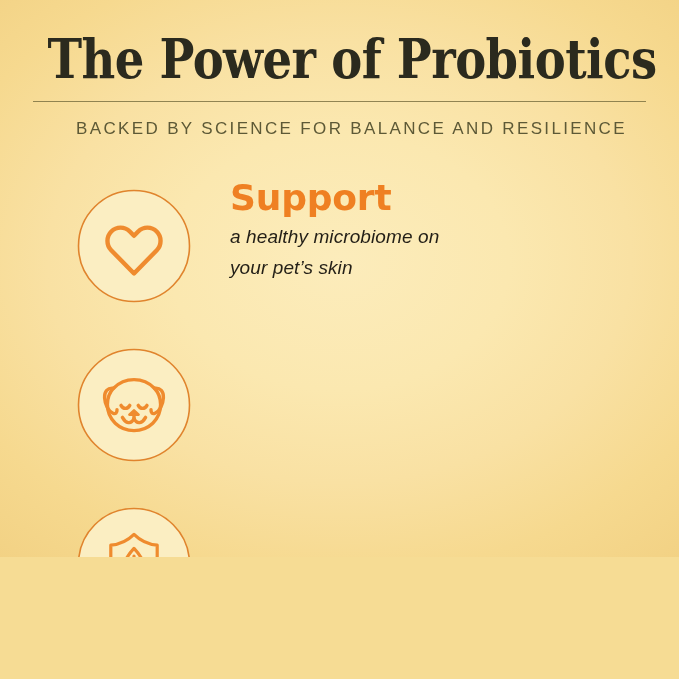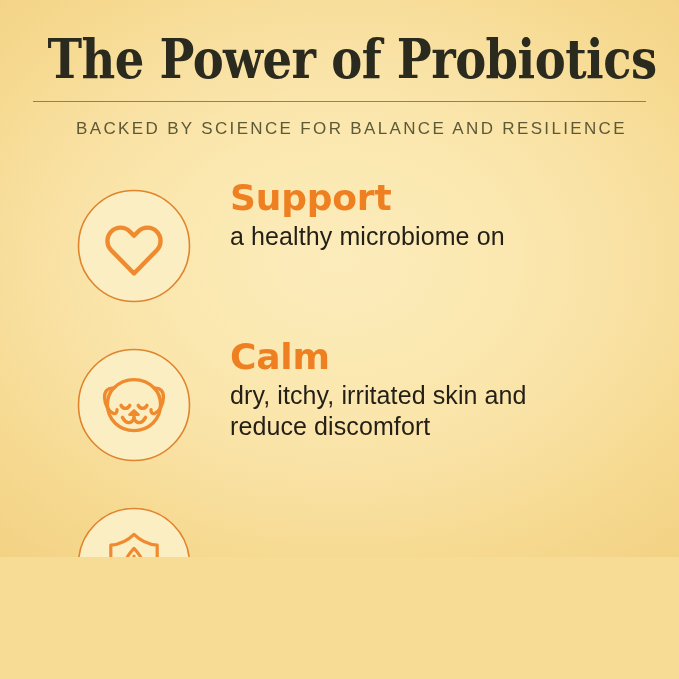--- a/index.html
+++ b/index.html
@@ -116,24 +116,25 @@
     font-size: 36px;
     line-height: 44px;
     letter-spacing: -0.2px;
     color: #ef8022;
   }
 
   .feature-desc {
     margin: 1px 0 0 0;
     font-family: "Liberation Sans", sans-serif;
     font-weight: 400;
-    font-size: 25px;
+    font-size: 19px;
     line-height: 31px;
     letter-spacing: 0.1px;
     color: #231f17;
+    font-style: italic;
   }
   .feature-desc .line {
     display: block;
     white-space: nowrap;
   }
 </style>
 </head>
 <body>
 
 <div id="infographic">
@@ -150,20 +151,21 @@
       <div class="icon-wrap">
         <svg class="icon-circle" viewBox="0 0 114 114" xmlns="http://www.w3.org/2000/svg">
           <circle cx="57" cy="57" r="55.5" fill="#fbeec2" stroke="#e0842d" stroke-width="1.6"></circle>
           <path d="M57 84.5 L34.2 61.2 C29.2 56.1 29.2 47.6 34.3 42.5 C39.4 37.3 47.7 37.3 52.8 42.5 L57 46.8 L61.2 42.5 C66.3 37.3 74.6 37.3 79.7 42.5 C84.8 47.6 84.8 56.1 79.8 61.2 Z" fill="none" stroke="#ef8b2e" stroke-width="4.4" stroke-linejoin="round" stroke-linecap="round"></path>
         </svg>
       </div>
       <div class="feature-text">
         <div class="feature-title">Support</div>
         <div class="feature-desc">
           <span class="line">a healthy microbiome on</span>
+          <span class="line">your pet’s skin</span>
         </div>
       </div>
     </div>
 
     <div class="feature-row">
       <div class="icon-wrap">
         <svg class="icon-circle" viewBox="0 0 114 114" xmlns="http://www.w3.org/2000/svg">
           <circle cx="57" cy="57" r="55.5" fill="#fbeec2" stroke="#e0842d" stroke-width="1.6"></circle>
           <g fill="none" stroke="#ef8b2e" stroke-width="3.4" stroke-linejoin="round" stroke-linecap="round">
 
@@ -176,27 +178,20 @@
             <path d="M44.0 57.4 C46.2 61.4 50.6 61.4 52.8 57.4"></path>
             <path d="M61.2 57.4 C63.4 61.4 67.8 61.4 70.0 57.4"></path>
 
             <path d="M45.4 69.4 C48.6 75.2 54.0 77.0 57.0 70.6"></path>
             <path d="M68.6 69.4 C65.4 75.2 60.0 77.0 57.0 70.6"></path>
             <path d="M57.0 70.6 L57.0 67.6"></path>
           </g>
 
           <path d="M57 62.4 L52.4 66.6 L61.6 66.6 Z" fill="#ef8b2e" stroke="#ef8b2e" stroke-width="2.6" stroke-linejoin="round"></path>
         </svg>
-      </div>
-      <div class="feature-text">
-        <div class="feature-title">Calm</div>
-        <div class="feature-desc">
-          <span class="line">dry, itchy, irritated skin and</span>
-          <span class="line">reduce discomfort</span>
-        </div>
       </div>
     </div>
 
     <div class="feature-row">
       <div class="icon-wrap">
         <svg class="icon-circle" viewBox="0 0 114 114" xmlns="http://www.w3.org/2000/svg">
           <circle cx="57" cy="57" r="55.5" fill="#fbeec2" stroke="#e0842d" stroke-width="1.6"></circle>
           <g fill="none" stroke="#ef8b2e" stroke-width="3.2" stroke-linejoin="round" stroke-linecap="round">
 
             <path d="M57 27.4 C50.6 33.8 43.0 37.4 33.8 38.2 L33.8 58.0 C33.8 72.2 43.4 83.4 57 89.0 C70.6 83.4 80.2 72.2 80.2 58.0 L80.2 38.2 C71.0 37.4 63.4 33.8 57 27.4 Z"></path>

